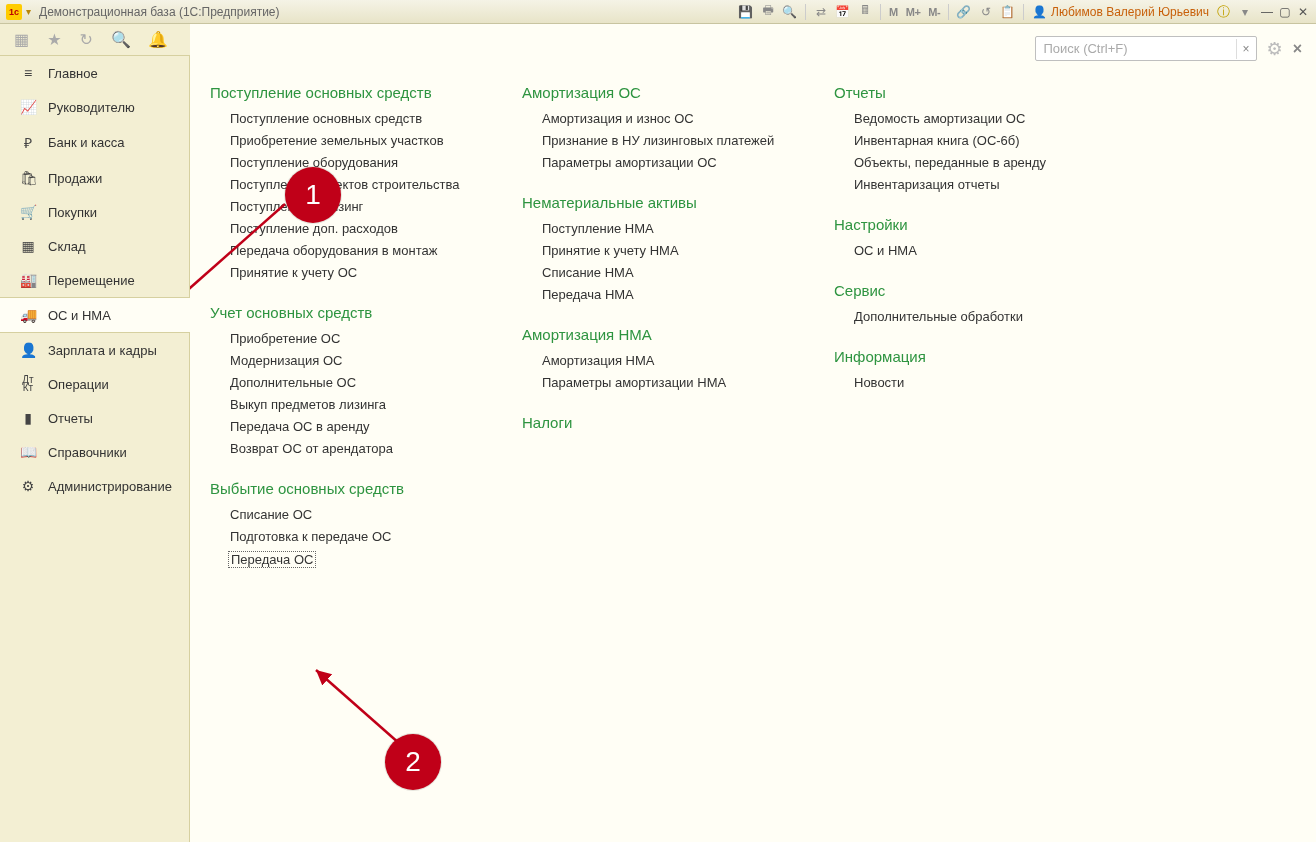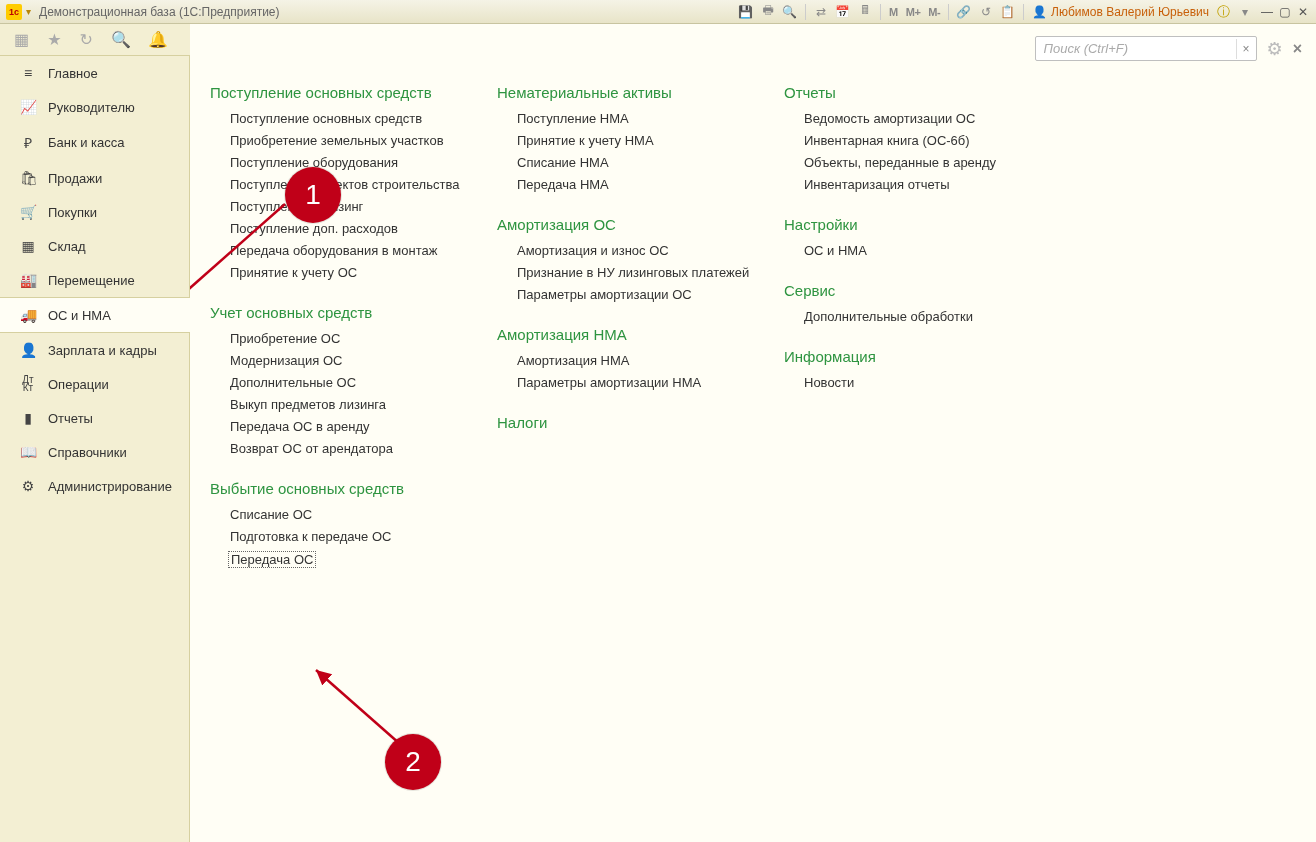--- a/index.html
+++ b/index.html
@@ -112,37 +112,36 @@
     border-radius:2px;
   }
   .search-wrap input {
     border:none;
     outline:none;
     padding:4px 8px;
     width:200px;
     font-size:13px;
     color:#444;
     background:transparent;
-    font-style:italic;
   }
   .search-wrap input::placeholder { color:#aaa; }
   .search-wrap .clear-btn {
     width:20px; text-align:center; color:#888; border-left:1px solid #ddd;
     cursor:pointer; font-size:12px; padding:3px 0;
   }
   .gear-icon { color:#bbb; font-size:18px; cursor:pointer; }
   .close-icon { color:#888; font-size:16px; cursor:pointer; font-weight:bold;}
 
   .columns {
     position:absolute;
     top:60px;
     left:20px;
     right:20px;
     display:flex;
-    gap:27px;
+    gap:52px;
   }
   .col { min-width:260px; display:flex; flex-direction:column; }
   .group { margin-bottom:24px; }
   .group-header {
     color:#2e9440;
     font-size:15px;
     margin-bottom:10px;
     cursor:pointer;
   }
   .group-items { display:flex; flex-direction:column; gap:7px; padding-left:20px;}
@@ -323,34 +322,34 @@
             <div class="group-header">Выбытие основных средств</div>
             <div class="group-items">
               <div class="group-item">Списание ОС</div>
               <div class="group-item">Подготовка к передаче ОС</div>
               <div class="group-item selected">Передача ОС</div>
             </div>
           </div>
         </div>
         <div class="col">
           <div class="group">
+            <div class="group-header">Амортизация ОС</div>
+            <div class="group-items">
+              <div class="group-item">Амортизация и износ ОС</div>
+              <div class="group-item">Признание в НУ лизинговых платежей</div>
+              <div class="group-item">Параметры амортизации ОС</div>
+            </div>
+          </div>
+          <div class="group">
             <div class="group-header">Нематериальные активы</div>
             <div class="group-items">
               <div class="group-item">Поступление НМА</div>
               <div class="group-item">Принятие к учету НМА</div>
               <div class="group-item">Списание НМА</div>
               <div class="group-item">Передача НМА</div>
-            </div>
-          </div>
-          <div class="group">
-            <div class="group-header">Амортизация ОС</div>
-            <div class="group-items">
-              <div class="group-item">Амортизация и износ ОС</div>
-              <div class="group-item">Признание в НУ лизинговых платежей</div>
-              <div class="group-item">Параметры амортизации ОС</div>
             </div>
           </div>
           <div class="group">
             <div class="group-header">Амортизация НМА</div>
             <div class="group-items">
               <div class="group-item">Амортизация НМА</div>
               <div class="group-item">Параметры амортизации НМА</div>
             </div>
           </div>
           <div class="group">

